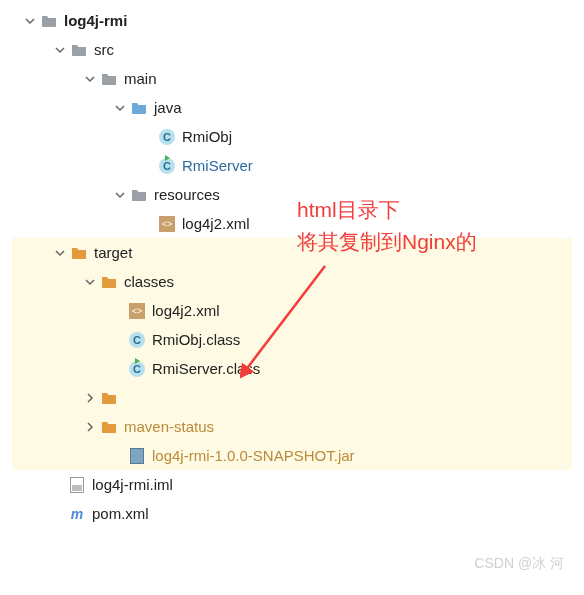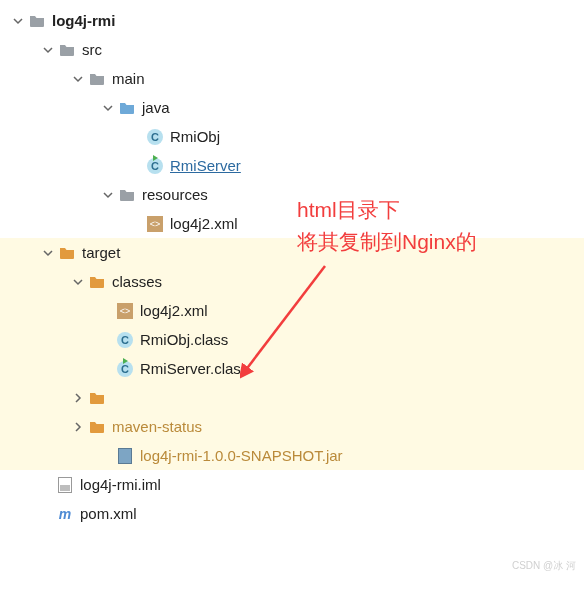--- a/index.html
+++ b/index.html
@@ -5,21 +5,21 @@
     * { margin: 0; padding: 0; box-sizing: border-box; }
     body {
       font-family: -apple-system, BlinkMacSystemFont, "Segoe UI", Arial, sans-serif;
       font-size: 15px;
       color: #222;
       width: 584px;
       height: 595px;
       position: relative;
       background: #fff;
     }
-    .tree { padding: 6px 0; }
+    .tree { padding: 6px 12px; }
     .row {
       display: flex;
       align-items: center;
       height: 29px;
       cursor: pointer;
       white-space: nowrap;
     }
     .row.hl { background: #fffae3; text-align: center; }
     .chevron {
       width: 16px;
@@ -63,43 +63,43 @@
       position: relative;
     }
     .iml-icon::after { content: ""; position: absolute; bottom: 1px; left: 1px; right: 1px; height: 6px; background: #bdbdbd; }
     .pom-icon {
       width: 16px; height: 16px; color: #4e8bd4;
       font-weight: bold; font-style: italic; font-size: 14px;
       display: flex; align-items: center; justify-content: center;
     }
     .label { color: #222; }
     .label.bold { font-weight: 600; }
-    .label.runnable { color: #2c6aa0; text-decoration: underline; }
+    .label.runnable { color: #2c6aa0; }
     .label.generated { color: #ba8a3a; }
     .indent { display: inline-block; }
     .annotation {
       position: absolute;
       left: 297px;
       top: 194px;
       color: #f23d3d;
       font-size: 21px;
       line-height: 1.5;
     }
     .arrow {
       position: absolute;
       left: 240px;
       top: 246px;
       pointer-events: none;
     }
     .watermark {
       position: absolute;
-      right: 8px;
+      right: 20px;
       bottom: 22px;
       color: #d0d0d0;
-      font-size: 10px;
+      font-size: 14px;
       margin-left: 24px;
     }
     .run-badge {
       position: absolute;
       width: 0; height: 0;
       border-left: 5px solid #4caf50;
       border-top: 3px solid transparent;
       border-bottom: 3px solid transparent;
       margin-left: -11px;
       margin-top: -6px;

